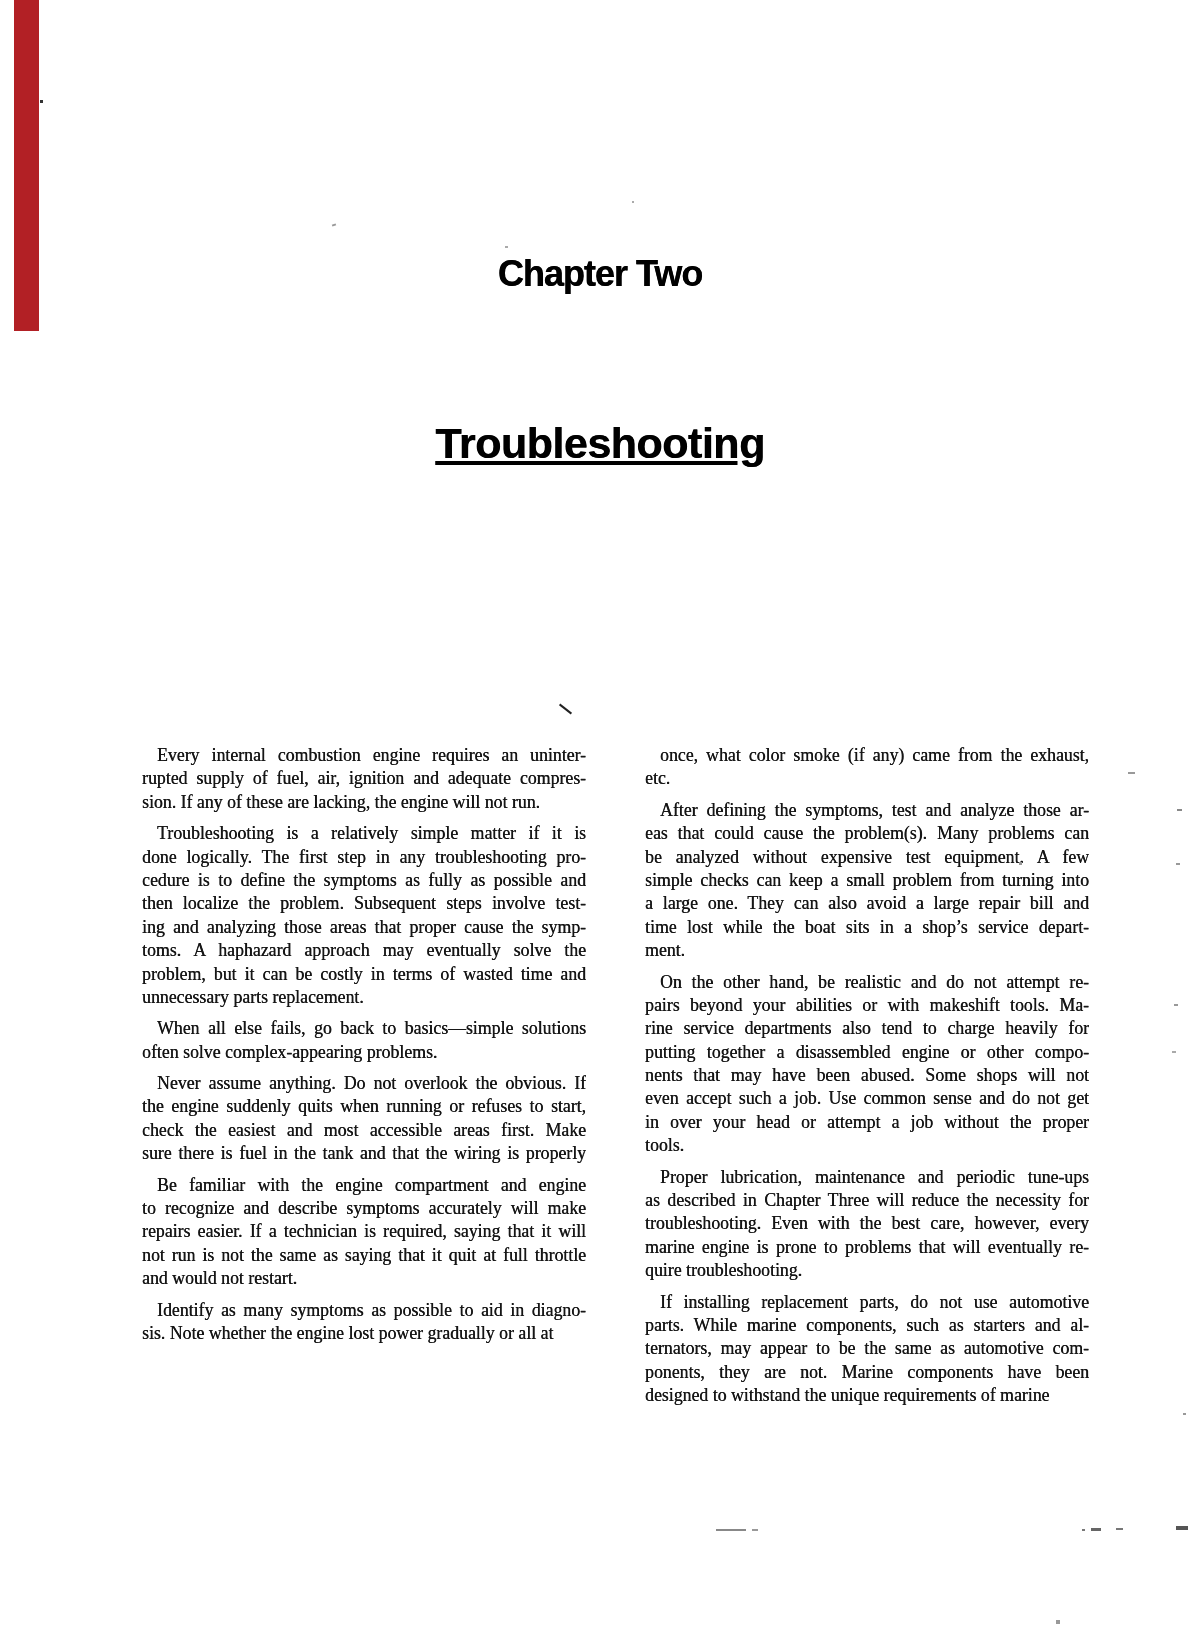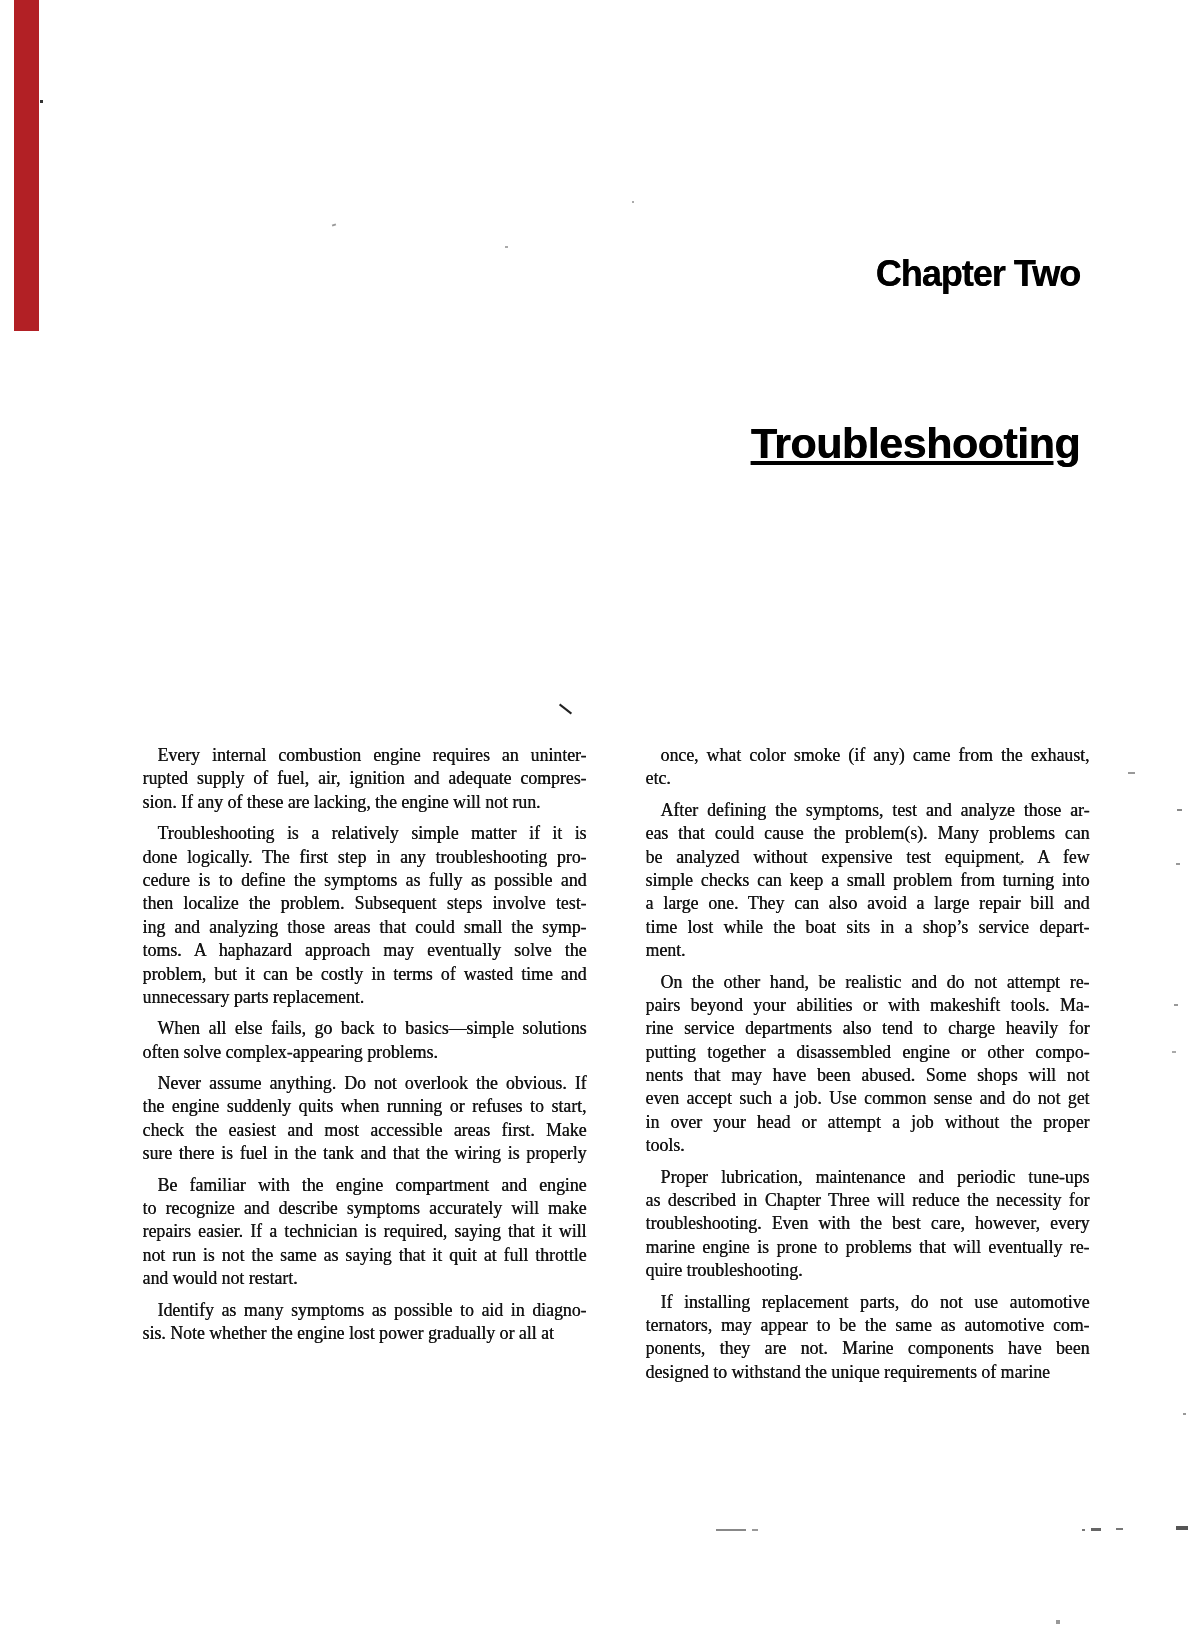--- a/index.html
+++ b/index.html
@@ -3,35 +3,35 @@
 <meta charset="utf-8">
 <style>
   html,body{margin:0;padding:0;background:#ffffff;}
   .page{
     position:relative;width:1189px;height:1637px;background:#ffffff;overflow:hidden;
     font-family:"Liberation Serif", serif;color:#161616;
   }
   .chapter-tab{
     position:absolute;left:14px;top:0;width:25px;height:331px;
   }
-  .heading-wrap{position:absolute;left:132px;width:948px;text-align:right;}
+  .heading-wrap{position:absolute;left:126px;width:948px;text-align:center;}
   .chapter-label{
     top:256px;font-family:"Liberation Sans", sans-serif;font-weight:700;
     font-size:36px;line-height:36px;letter-spacing:-1px;color:#000;
     text-shadow:0.4px 0 0 #000;
   }
   .page-title{
     top:420px;font-family:"Liberation Sans", sans-serif;font-weight:700;
     font-size:43px;line-height:46px;letter-spacing:-0.5px;color:#000;
     text-shadow:0.5px 0 0 #000;
     text-decoration:underline;
   }
   .columns{
     position:absolute;left:142px;top:744px;width:948px;
-    display:flex;gap:59px;justify-content:center;
+    display:flex;gap:59px;
   }
   .col{width:444px;flex:none;}
   .para{margin:0 0 8px 0;}
   .line{
     font-size:17.8px;line-height:23.4px;height:23.4px;overflow:hidden;
     text-align:justify;text-align-last:justify;
     text-shadow:0.3px 0 0 currentColor;
   }
   .line.first{text-indent:15px;}
   .line.last{text-align-last:left;}
@@ -53,21 +53,21 @@
         <div class="para">
           <div class="line first">Every internal combustion engine requires an uninter-</div>
           <div class="line">rupted supply of fuel, air, ignition and adequate compres-</div>
           <div class="line last">sion. If any of these are lacking, the engine will not run.</div>
         </div>
         <div class="para">
           <div class="line first">Troubleshooting is a relatively simple matter if it is</div>
           <div class="line">done logically. The first step in any troubleshooting pro-</div>
           <div class="line">cedure is to define the symptoms as fully as possible and</div>
           <div class="line">then localize the problem. Subsequent steps involve test-</div>
-          <div class="line">ing and analyzing those areas that could small the symp-</div>
+          <div class="line">ing and analyzing those areas that proper cause the symp-</div>
           <div class="line">toms. A haphazard approach may eventually solve the</div>
           <div class="line">problem, but it can be costly in terms of wasted time and</div>
           <div class="line last">unnecessary parts replacement.</div>
         </div>
         <div class="para">
           <div class="line first">When all else fails, go back to basics—simple solutions</div>
           <div class="line last">often solve complex-appearing problems.</div>
         </div>
         <div class="para">
           <div class="line first">Never assume anything. Do not overlook the obvious. If</div>
@@ -113,20 +113,21 @@
         </div>
         <div class="para">
           <div class="line first">Proper lubrication, maintenance and periodic tune-ups</div>
           <div class="line">as described in Chapter Three will reduce the necessity for</div>
           <div class="line">troubleshooting. Even with the best care, however, every</div>
           <div class="line">marine engine is prone to problems that will eventually re-</div>
           <div class="line last">quire troubleshooting.</div>
         </div>
         <div class="para">
           <div class="line first">If installing replacement parts, do not use automotive</div>
+          <div class="line">parts. While marine components, such as starters and al-</div>
           <div class="line">ternators, may appear to be the same as automotive com-</div>
           <div class="line">ponents, they are not. Marine components have been</div>
           <div class="line last">designed to withstand the unique requirements of marine</div>
         </div>
       </div>
   </div>
 
 <div class="speck" style="left: 40px; top: 100px; width: 3px; height: 3px; background: rgb(51, 51, 51); transform: rotate(0deg);"></div>
     <div class="speck" style="left: 332px; top: 224px; width: 4px; height: 2px; background: rgb(153, 153, 153); transform: rotate(-20deg);"></div>
     <div class="speck" style="left: 505px; top: 246px; width: 3px; height: 2px; background: rgb(170, 170, 170); transform: rotate(0deg);"></div>

